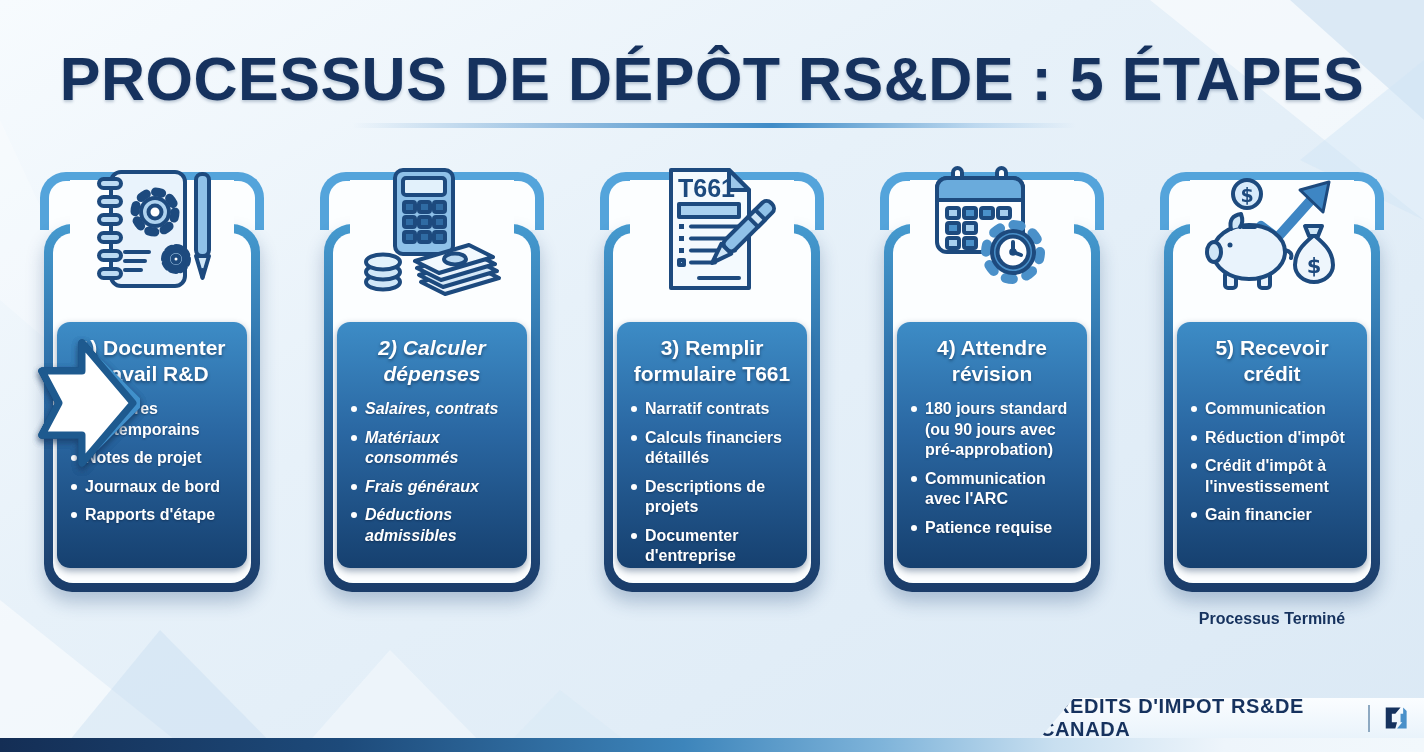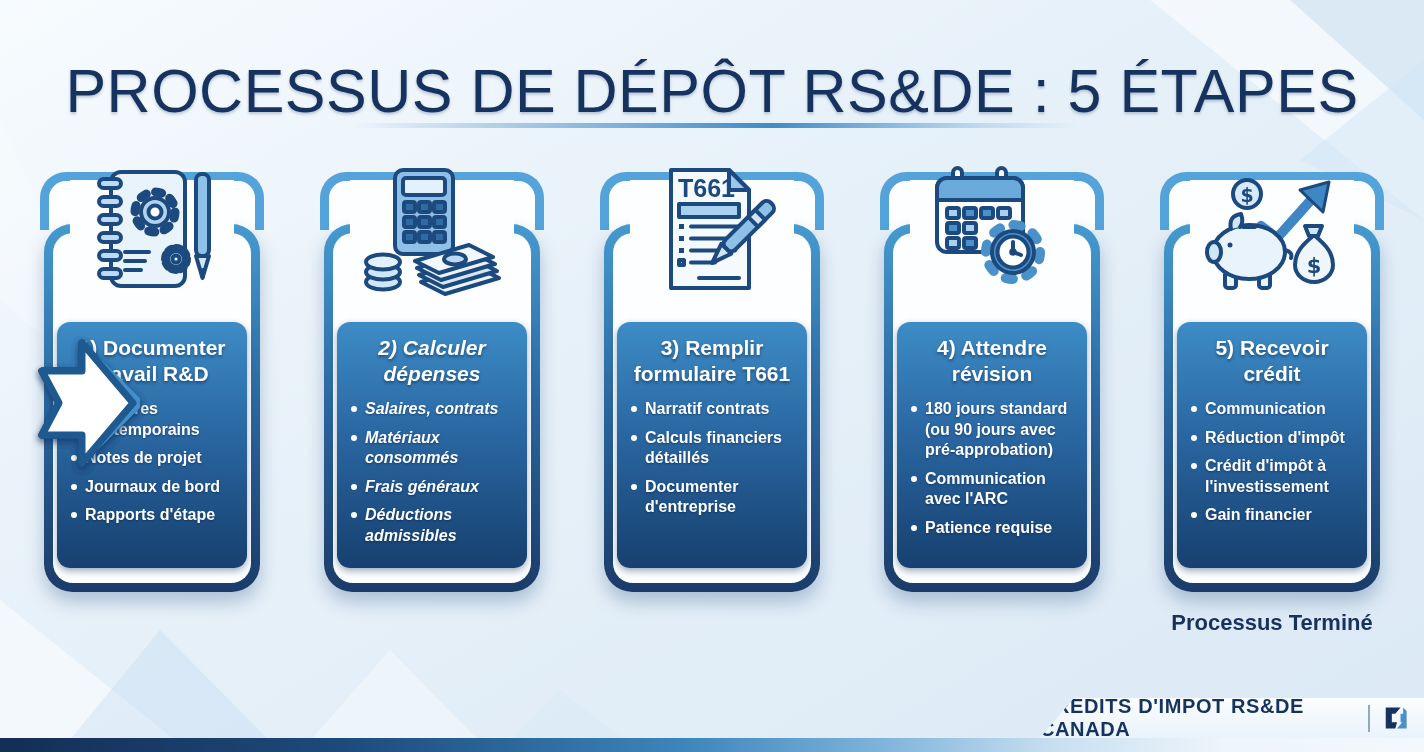--- a/index.html
+++ b/index.html
@@ -7,24 +7,23 @@
   body {
     position:relative;
     font-family:"Liberation Sans", sans-serif;
     background:linear-gradient(150deg,#f7fbfe 0%, #e7f1f9 40%, #dbe9f5 100%);
   }
   .facets { position:absolute; inset:0; width:100%; height:100%; }
 
   .main-title {
     position:absolute; top:44px; left:0; width:100%;
     text-align:center;
-    font-size:61px; font-weight:normal; letter-spacing:0.5px;
+    font-size:61px; font-weight:bold; letter-spacing:0.5px;
     color:#16325e;
     text-shadow:0 2px 3px rgba(20,50,90,0.25);
-    margin-top:12px;
   }
   .title-underline {
     position:absolute; top:123px; left:352px; width:724px; height:5px; border-radius:3px;
     background:linear-gradient(90deg, rgba(90,160,215,0) 0%, rgba(70,140,200,0.5) 28%,
       #3f8cc7 58%, rgba(110,170,220,0.35) 86%, rgba(120,175,220,0) 100%);
   }
 
   .cards { position:absolute; top:172px; left:36px; width:1352px; height:420px; }
   .card { position:absolute; top:0; width:232px; height:420px; }
   .card:nth-of-type(1){ left:0; } .card:nth-of-type(2){ left:280px;font-style:italic; }
@@ -71,21 +70,21 @@
     width:6px; height:6px; border-radius:50%; background:#fff;
   }
 
   .flow-arrow { position:absolute; top:163px; width:104px; height:136px; z-index:6;
     filter:drop-shadow(0 3px 3px rgba(20,50,90,0.25)); }
   .flow-arrow:nth-of-type(6){ left:204px; } .flow-arrow:nth-of-type(7){ left:484px; }
   .flow-arrow:nth-of-type(8){ left:764px; } .flow-arrow:nth-of-type(9){ left:1044px; }
 
   .completion-label {
     position:absolute; top:610px; left:1156px; width:232px; text-align:center;
-    font-size:22px; font-weight:bold; color:#16325e;
+    font-size:16px; font-weight:bold; color:#16325e;
   }
 
   .footer-band {
     position:absolute; right:0; bottom:14px; width:384px; height:40px;
     background:linear-gradient(180deg,#fbfdff,#e9f3fb);
     clip-path:polygon(34px 0, 100% 0, 100% 100%, 0 100%);
     display:flex; align-items:center; justify-content:flex-end;
     gap:14px; padding-right:16px;
   }
   .footer-brand { font-size:20px; font-weight:bold; color:#16325e; letter-spacing:0.6px; }
@@ -231,20 +230,21 @@
             <polygon points="95,88 109,88 102,108" fill="#cfe6f7"></polygon>
           </g>
         </g>
       </svg>
     </div>
     <div class="panel">
       <div class="panel-title">3) Remplir formulaire T661</div>
       <ul class="bullets">
         <li>Narratif contrats</li>
         <li>Calculs financiers détaillés</li>
+        <li>Descriptions de projets</li>
         <li>Documenter d'entreprise</li>
       </ul>
     </div>
   </div>
 
   <div class="card">
     <div class="frame-upper"></div>
     <div class="frame-lower">
         <div class="frame-inner"></div>
       </div>

